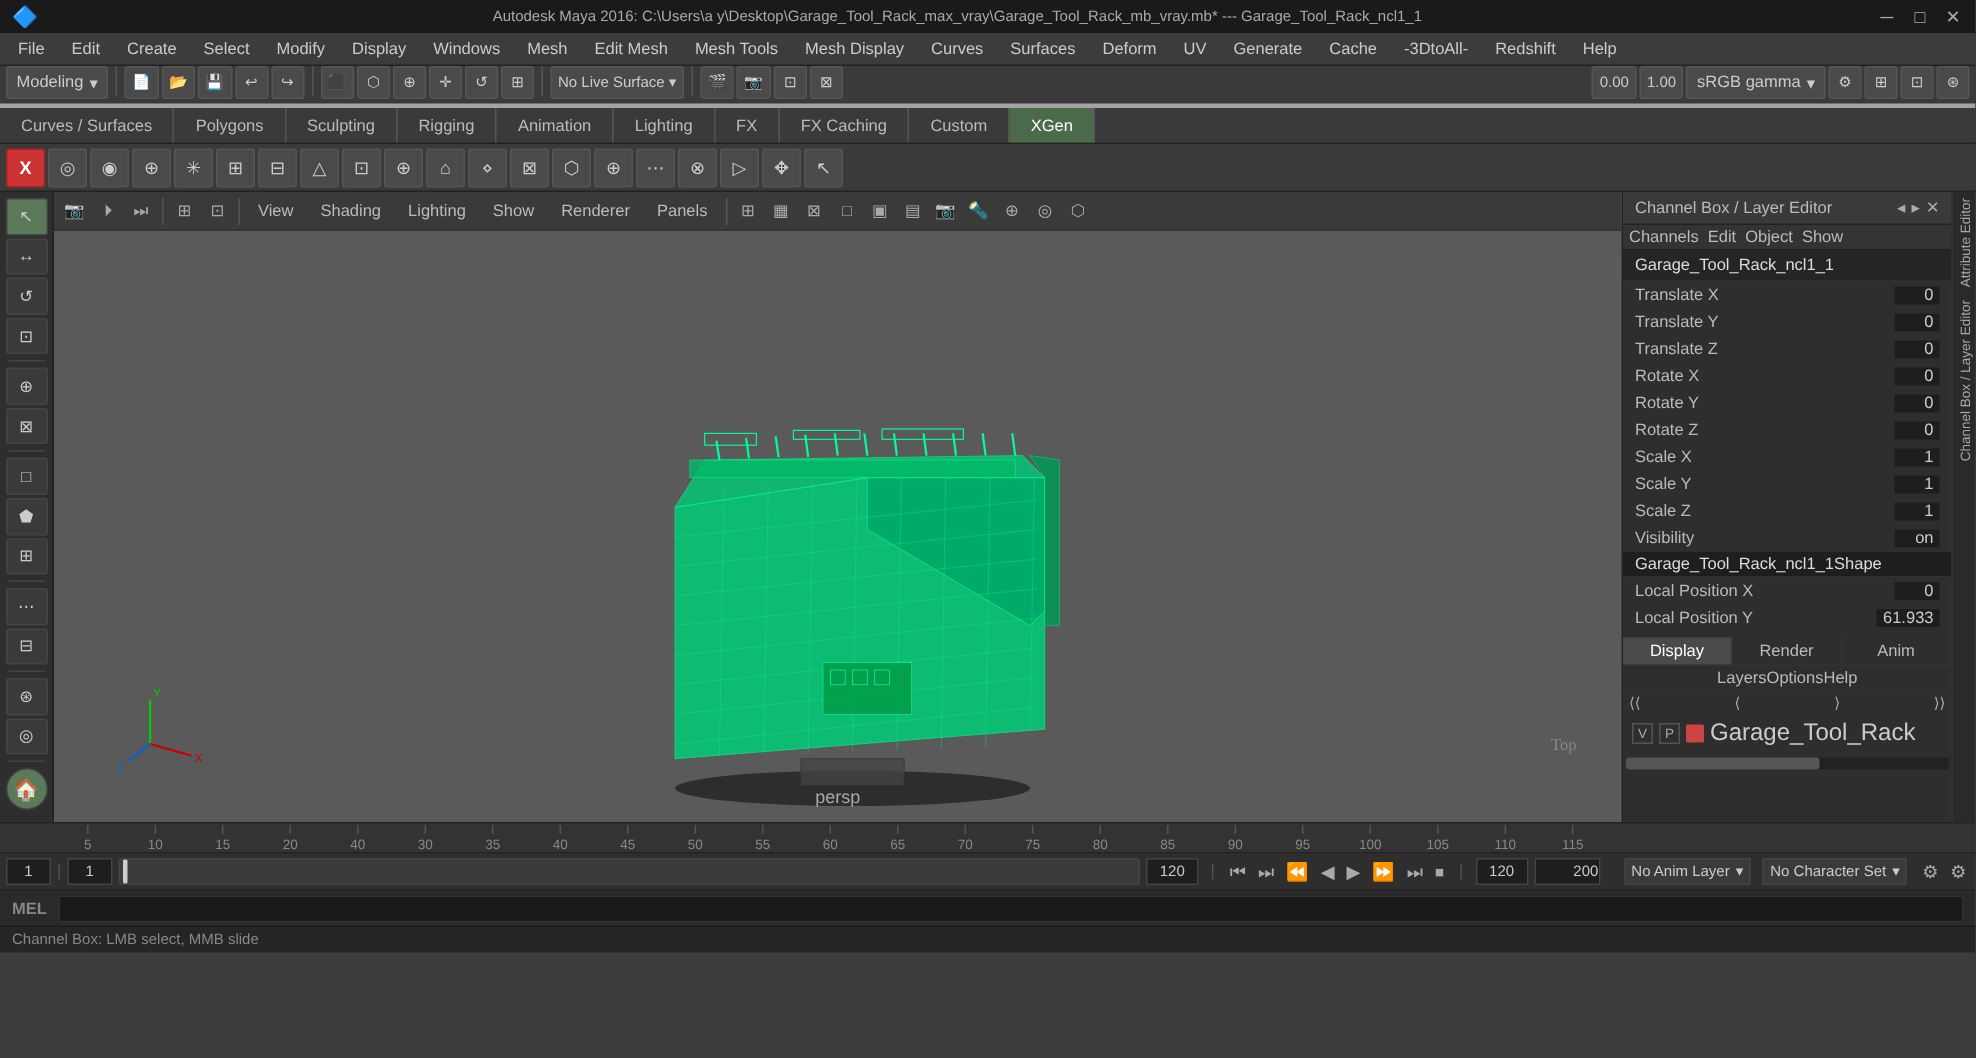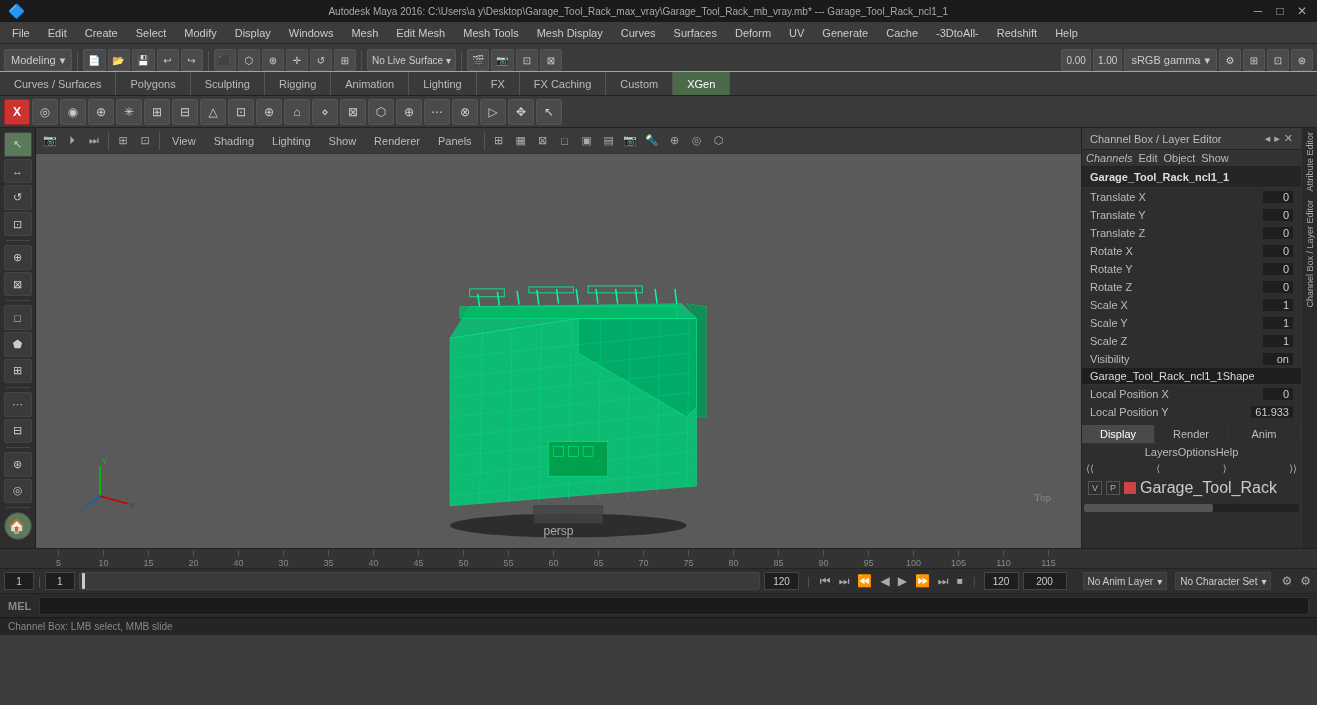--- a/index.html
+++ b/index.html
@@ -17,22 +17,22 @@
     #menubar {
       width: 100%; height: 22px; background: #3c3c3c; display: flex; align-items: center;
       border-bottom: 1px solid #222; padding: 0 4px; gap: 2px;
     }
     .menu-item {
       padding: 2px 8px; color: #ccc; cursor: pointer; font-size: 11px; white-space: nowrap;
     }
 
     
     .toolbar-row {
-      width: 100%; height: 28px; background: #3a3a3a; display: flex; align-items: flex-end;
-      border-bottom: 1px solid #a3a3a3; padding: 0 4px; gap: 2px;
+      width: 100%; height: 28px; background: #3a3a3a; display: flex; align-items: flex-start;
+      border-bottom: 3px solid #a3a3a3; padding: 0 4px; gap: 2px;
     }
     .toolbar-btn {
       height: 22px; min-width: 22px; background: #4a4a4a; border: 1px solid #555; color: #ccc;
       cursor: pointer; font-size: 10px; display: flex; align-items: center; justify-content: center;
       padding: 0 4px; border-radius: 2px;
     }
     .toolbar-separator { width: 1px; height: 20px; background: #555; margin: 0 3px; }
     .toolbar-dropdown {
       height: 22px; background: #4a4a4a; border: 1px solid #555; color: #ccc;
       display: flex; align-items: center; padding: 0 6px; gap: 4px; cursor: pointer; border-radius: 2px; font-size: 11px;
@@ -87,21 +87,21 @@
     
     #channelbox {
       width: 220px; background: #2e2e2e; display: flex; flex-direction: column;
       border-left: 1px solid #222; flex-shrink: 0;
     }
     #cb-header {
       height: 22px; background: #3a3a3a; display: flex; align-items: center; justify-content: space-between;
       padding: 0 8px; border-bottom: 1px solid #222;
     }
     #cb-title { font-size: 11px; color: #bbb; }
-    #cb-obj-name { padding: 4px 8px; background: #252525; color: #ddd; font-size: 11px; border-bottom: 1px solid #333; font-weight: bold; }
+    #cb-obj-name { padding: 4px 8px; background: #252525; color: #ddd; font-size: 11px; border-bottom: 1px solid #333; }
     .cb-row {
       display: flex; justify-content: space-between; align-items: center;
       padding: 1px 8px; height: 18px;
     }
     .cb-label { color: #bbb; font-size: 11px; }
     .cb-value { color: #ccc; font-size: 11px; background: #1e1e1e; padding: 0 4px; min-width: 30px; text-align: right; }
     .cb-section { padding: 3px 8px; background: #252525; color: #888; font-size: 10px; font-weight: bold; border-top: 1px solid #333; border-bottom: 1px solid #333; }
     #cb-tabs { display: flex; border-bottom: 1px solid #333; }
     .cb-tab { flex: 1; text-align: center; padding: 3px; font-size: 11px; color: #bbb; cursor: pointer; border-right: 1px solid #333; }
     .cb-tab.active { background: #4a4a4a; color: #fff; }
@@ -424,21 +424,21 @@
     <div id="cb-header">
       <span id="cb-title">Channel Box / Layer Editor</span>
       <div style="display:flex; gap:4px;">
         <span style="cursor:pointer; color:#aaa;">◂</span>
         <span style="cursor:pointer; color:#aaa;">▸</span>
         <span style="cursor:pointer; color:#aaa;">✕</span>
       </div>
     </div>
 
     <div style="display:flex; padding:2px 4px; gap:6px; background:#333; border-bottom:1px solid #222;">
-      <span style="color:#bbb; font-size:11px; cursor:pointer;font-style:italic;">Channels</span>
+      <span style="color:#bbb; font-size:11px; cursor:pointer;">Channels</span>
       <span style="color:#bbb; font-size:11px; cursor:pointer;">Edit</span>
       <span style="color:#bbb; font-size:11px; cursor:pointer;">Object</span>
       <span style="color:#bbb; font-size:11px; cursor:pointer;">Show</span>
     </div>
 
     <div id="cb-obj-name">Garage_Tool_Rack_ncl1_1</div>
 
     <div class="cb-row">
       <span class="cb-label">Translate X</span>
       <span class="cb-value">0</span>
@@ -643,21 +643,21 @@
     <span class="tc-btn">⏮</span>
     <span class="tc-btn">⏭</span>
     <span class="tc-btn">⏪</span>
     <span class="tc-btn">◀</span>
     <span class="tc-btn">▶</span>
     <span class="tc-btn">⏩</span>
     <span class="tc-btn">⏭</span>
     <span class="tc-btn">⏹</span>
     <span style="color:#555; margin: 0 4px;">|</span>
     <input type="text" class="tc-input" value="120" style="width: 35px;">
-    <input type="text" class="tc-input" value="200" style="width: 44px;">
+    <input type="text" class="tc-input" value="200" style="width: 44px; text-align: right;">
     <span style="color:#555; margin: 0 4px;"></span>
     <div class="tc-dropdown">
       <span>No Anim Layer</span>
       <span>▾</span>
     </div>
     <div class="tc-dropdown" style="margin-left:4px;">
       <span>No Character Set</span>
       <span>▾</span>
     </div>
     <span class="tc-btn" style="margin-left:4px;">⚙</span>

